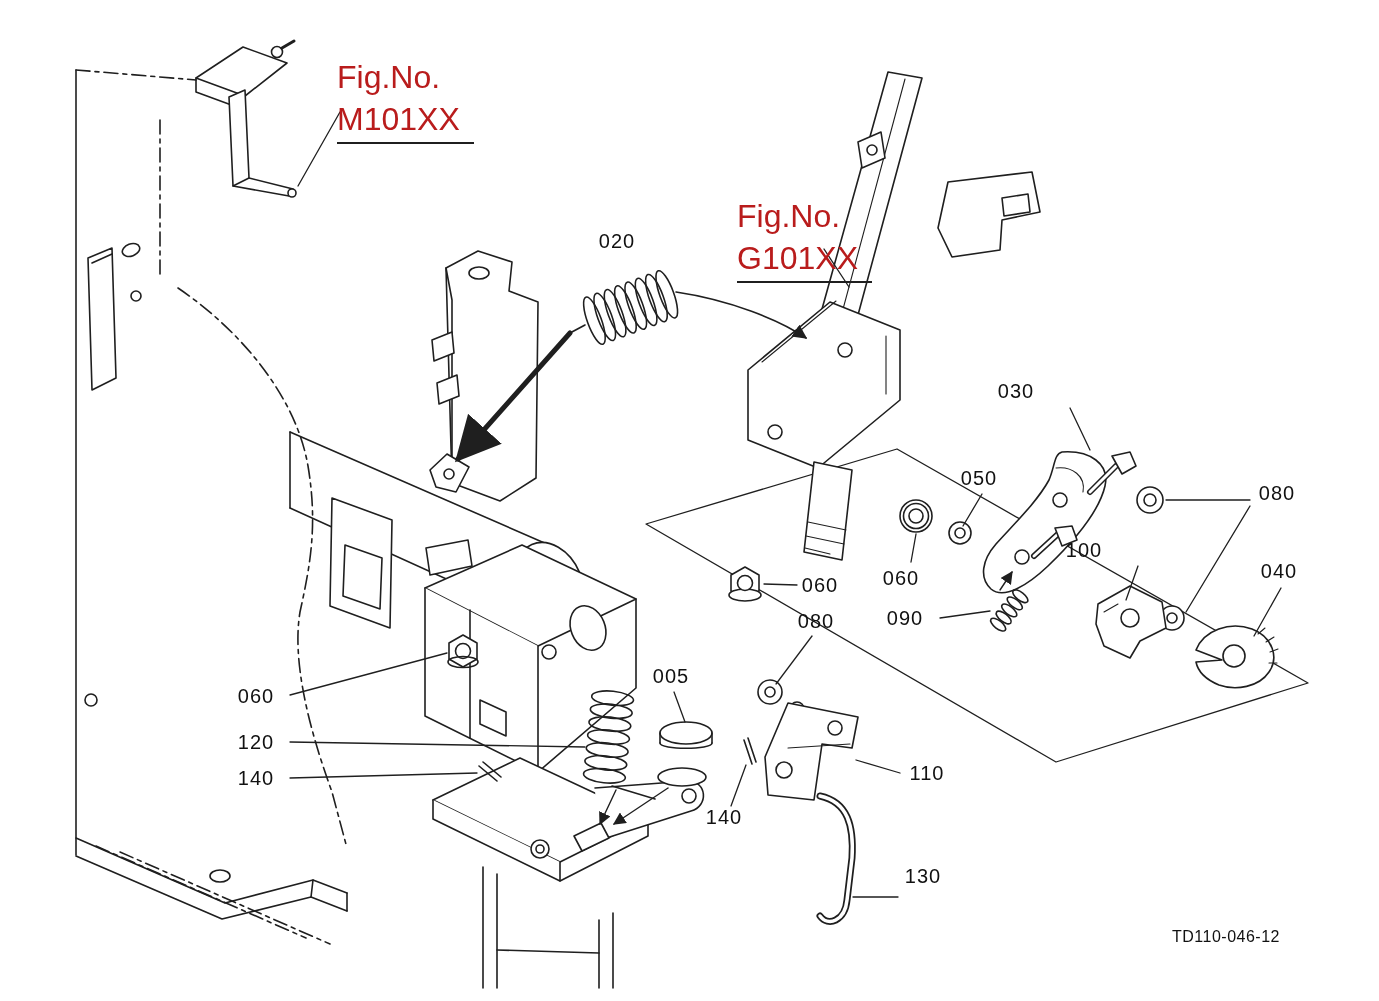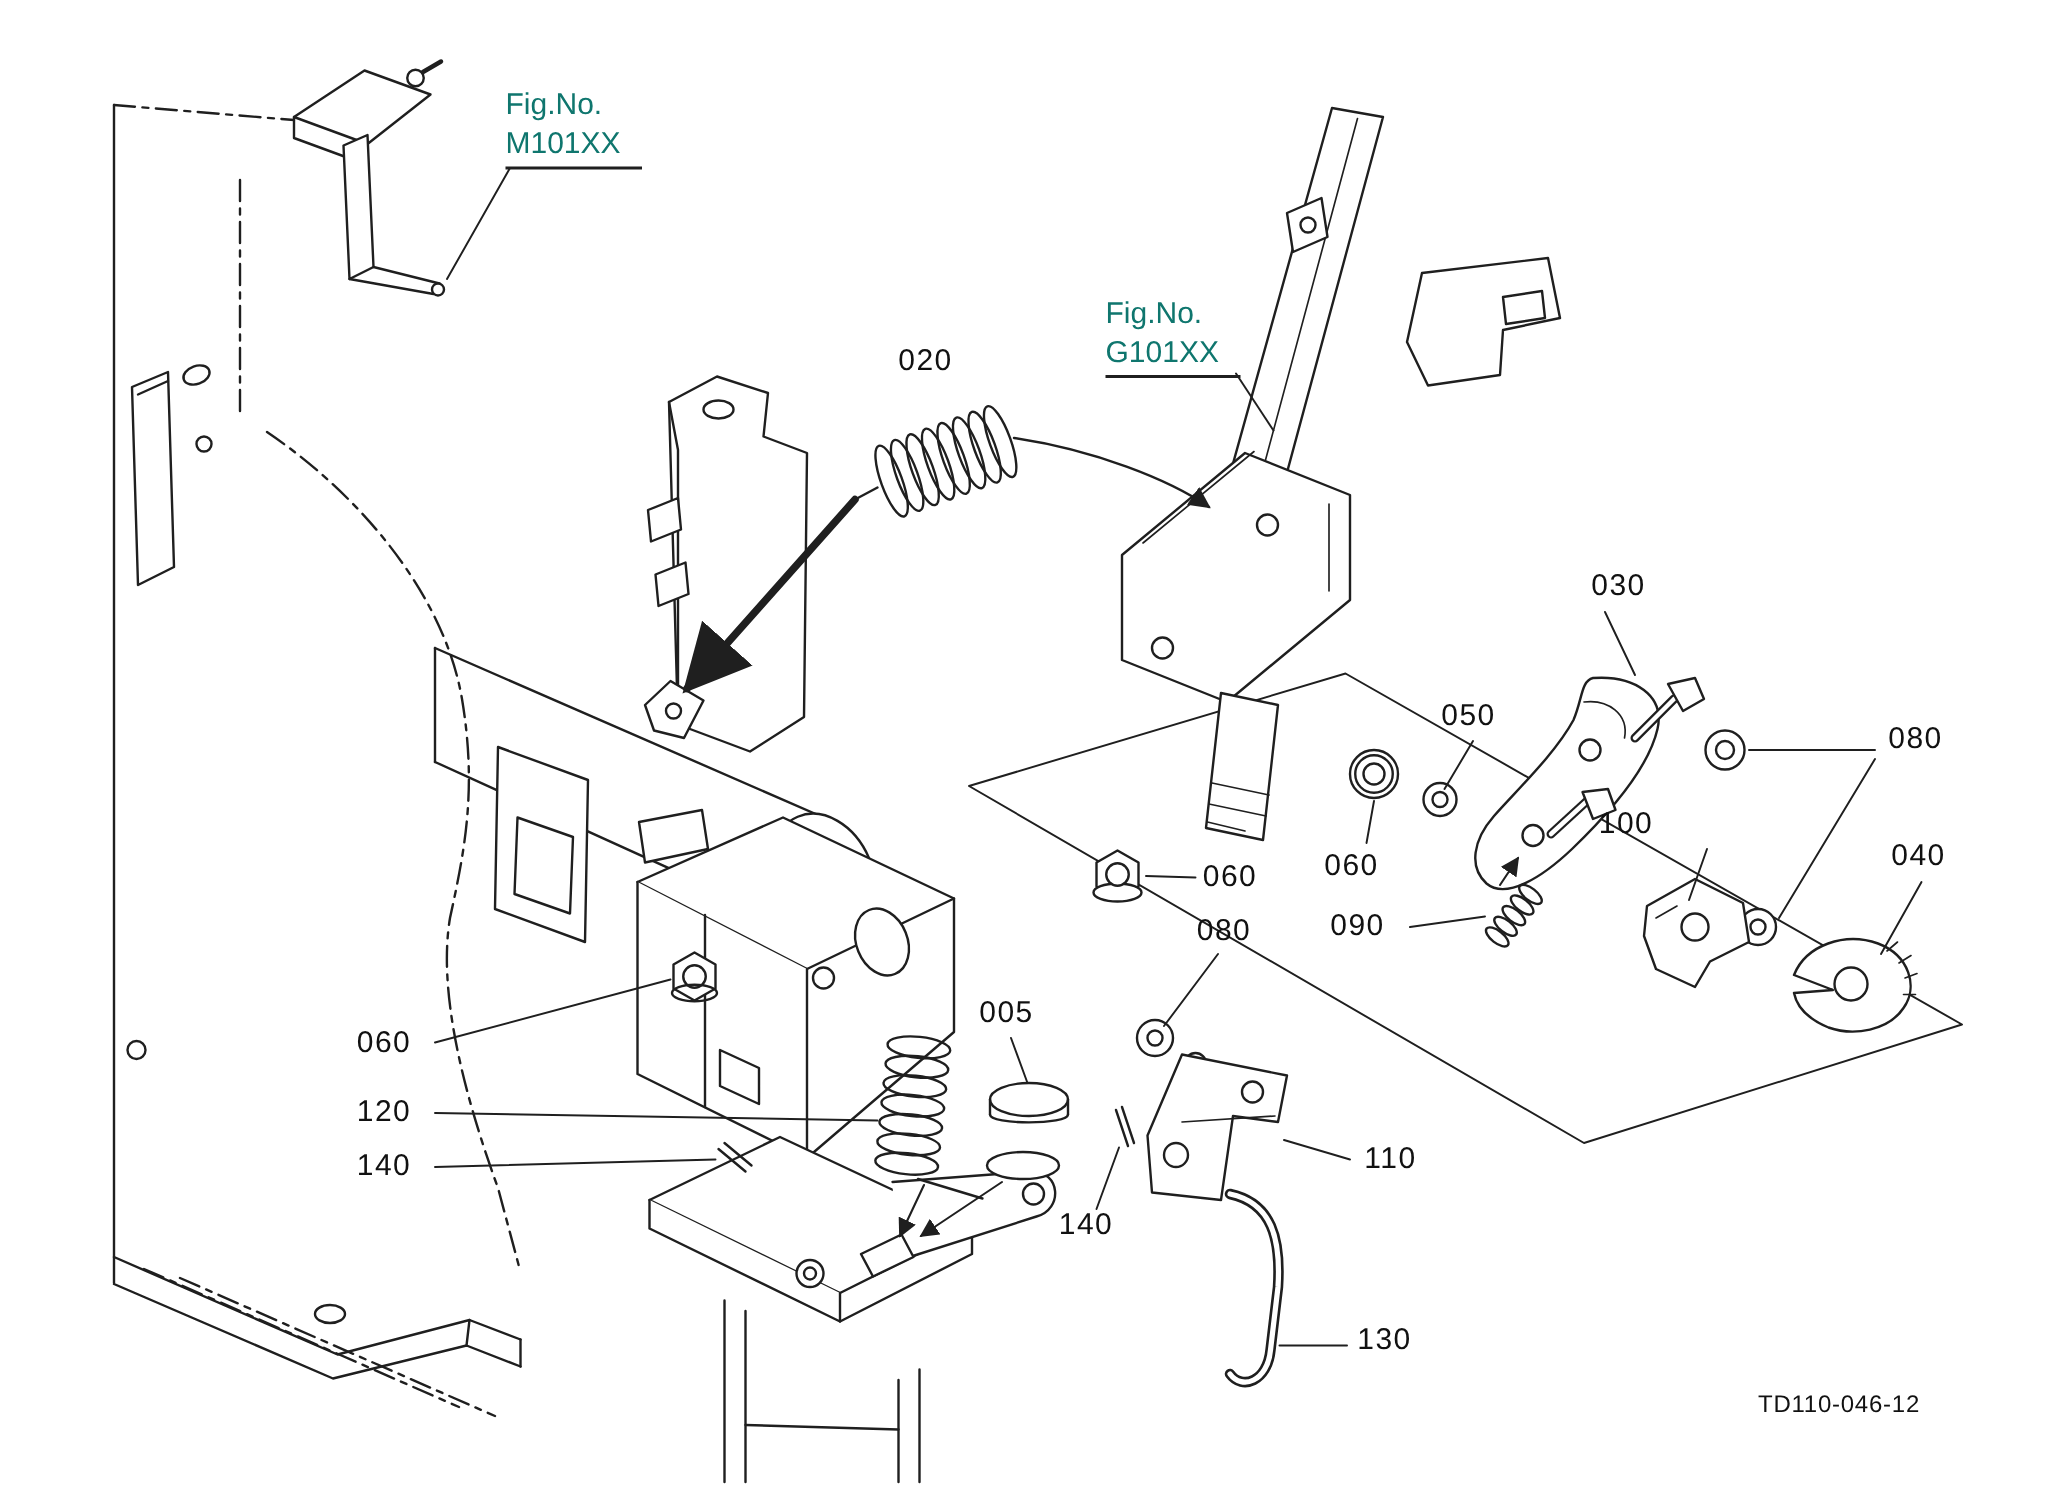--- a/index.html
+++ b/index.html
@@ -16,23 +16,23 @@
     position:absolute;
     transform:translate(-50%,-50%);
     font-size:20px;
     letter-spacing:1px;
     color:#111;
     white-space:nowrap;
     user-select:none;
   }
   .figref{
     position:absolute;
-    font-size:20px;
+    font-size:32px;
     line-height:1.3;
-    color:#0f766e;
+    color:#b91c1c;
     white-space:nowrap;
   }
   .figref .code{
     display:inline-block;
     border-bottom:2px solid #1f1f1f;
     padding:0 14px 2px 0;
     text-align:right;
   }
   .drawing-number{
     position:absolute;
@@ -308,31 +308,31 @@
   <div class="figref" style="left:337px;top:57px">
     <div>Fig.No.</div>
     <div class="code">M101XX</div>
   </div>
   <div class="figref" style="left:737px;top:196px">
     <div>Fig.No.</div>
     <div class="code">G101XX</div>
   </div>
 
   <div class="callout" style="left:617px;top:241px">020</div>
-  <div class="callout" style="left:1079px;top:391px">030</div>
+  <div class="callout" style="left:1016px;top:391px">030</div>
   <div class="callout" style="left:979px;top:478px">050</div>
   <div class="callout" style="left:1277px;top:493px">080</div>
   <div class="callout" style="left:1084px;top:550px">100</div>
   <div class="callout" style="left:1279px;top:571px">040</div>
   <div class="callout" style="left:820px;top:585px">060</div>
   <div class="callout" style="left:901px;top:578px">060</div>
   <div class="callout" style="left:905px;top:618px">090</div>
   <div class="callout" style="left:816px;top:621px">080</div>
   <div class="callout" style="left:671px;top:676px">005</div>
   <div class="callout" style="left:256px;top:696px">060</div>
   <div class="callout" style="left:256px;top:742px">120</div>
   <div class="callout" style="left:256px;top:778px">140</div>
   <div class="callout" style="left:927px;top:773px">110</div>
   <div class="callout" style="left:724px;top:817px">140</div>
-  <div class="callout" style="left:923px;top:894px">130</div>
+  <div class="callout" style="left:923px;top:876px">130</div>
 
   <div class="drawing-number" style="left:1172px;top:928px">TD110-046-12</div>
 </div>
 
 </body></html>

